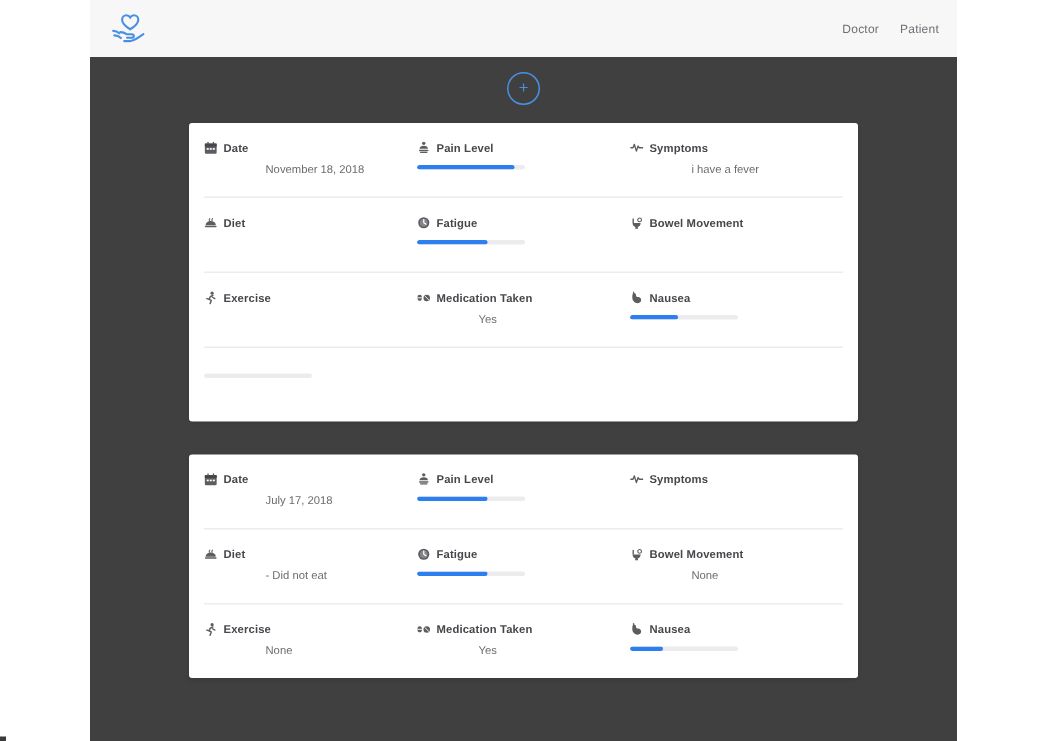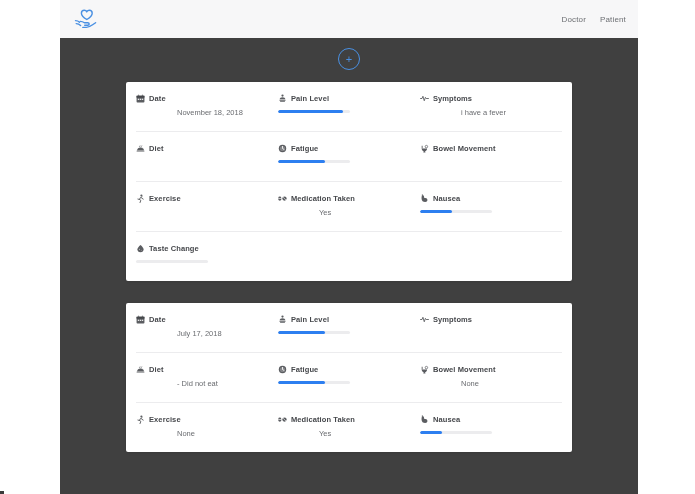--- a/index.html
+++ b/index.html
@@ -278,30 +278,20 @@
               </span>
               <span class="field-label">Nausea</span>
             </div>
             <div class="meter">
               <div class="meter-fill" style="width: 45%;"></div>
             </div>
           </div>
         </div>
         <div class="entry-row">
           <div class="field">
-            <div class="field-head">
-              <span class="field-icon">
-                <svg width="9" height="9" viewBox="0 0 16 16">
-                  <path d="M8 1.6c3 2.6 5.4 5 5.4 7.6A5.4 5.4 0 0 1 2.6 9.2C2.6 6.6 5 4.2 8 1.6z" fill="#5b5d61"></path>
-                  <circle cx="6.2" cy="9.4" r="1.1" fill="#fff" opacity=".55"></circle>
-                  <circle cx="9.4" cy="11" r=".8" fill="#fff" opacity=".55"></circle>
-                </svg>
-              </span>
-              <span class="field-label">Taste Change</span>
-            </div>
             <div class="meter">
               <div class="meter-fill" style="width: 0%;"></div>
             </div>
           </div>
         </div>
       </div>
       <div class="entry-card">
         <div class="entry-row">
           <div class="field">
             <div class="field-head">

